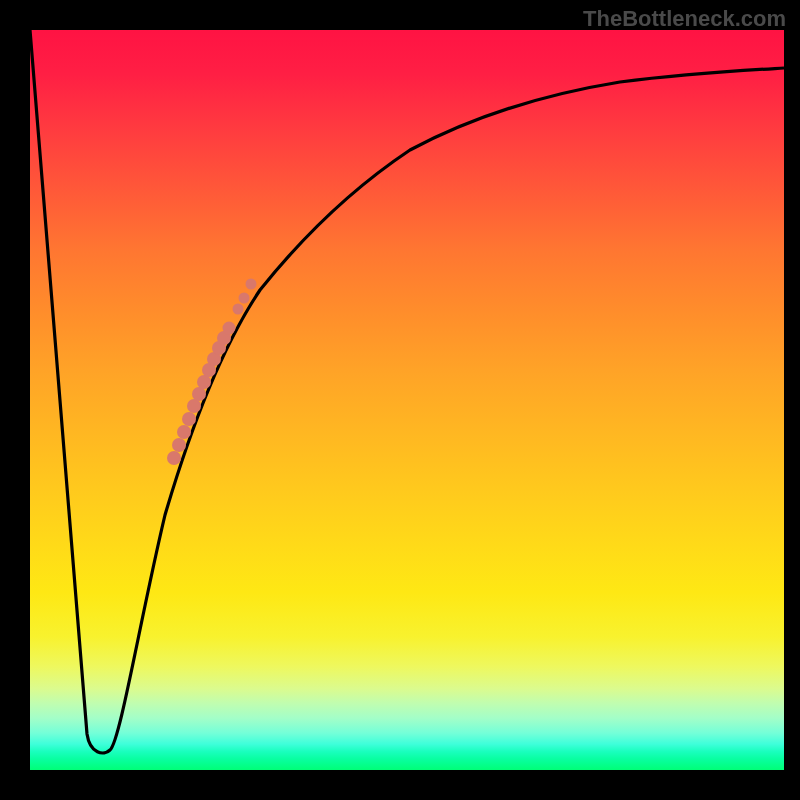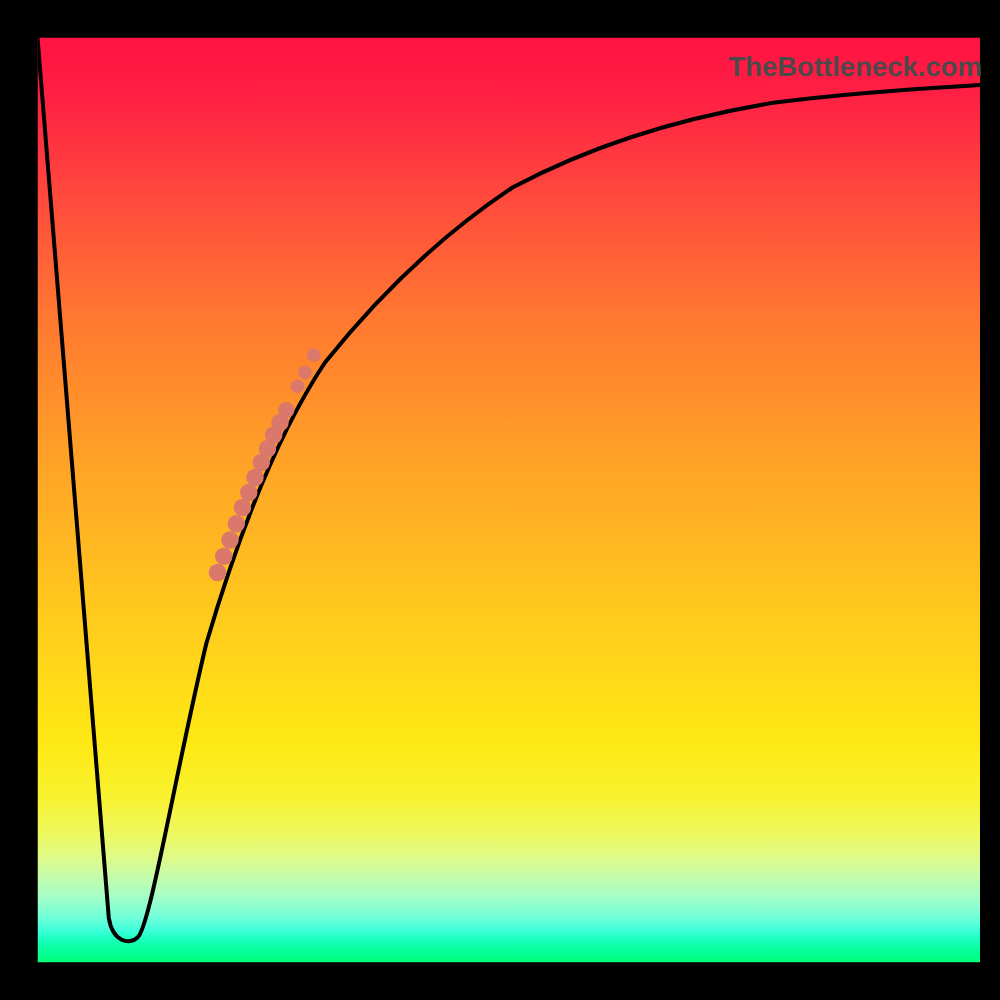--- a/index.html
+++ b/index.html
@@ -16,21 +16,20 @@
     overflow: hidden;
   }
   .watermark {
     position: absolute;
     top: 6px;
     right: 14px;
     color: #4a4a4a;
     font-size: 22px;
     font-weight: bold;
     z-index: 10;
-    margin-top: 35px;
   }
   .plot-area {
     position: absolute;
     left: 30px;
     top: 30px;
     width: 754px;
     height: 740px;
     overflow: hidden;
   }
   .gradient-bg {

